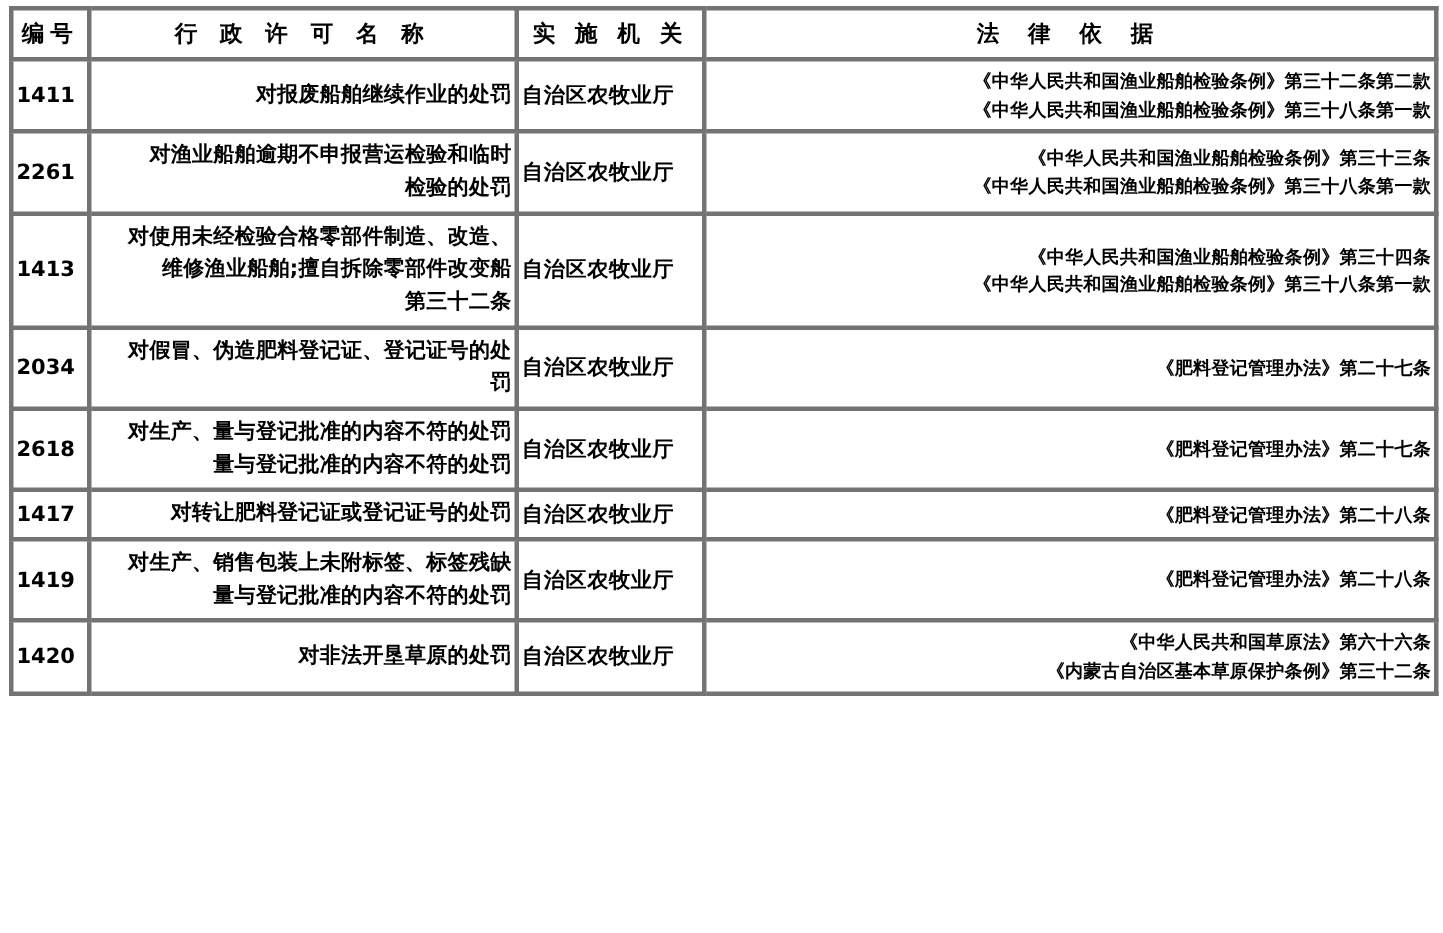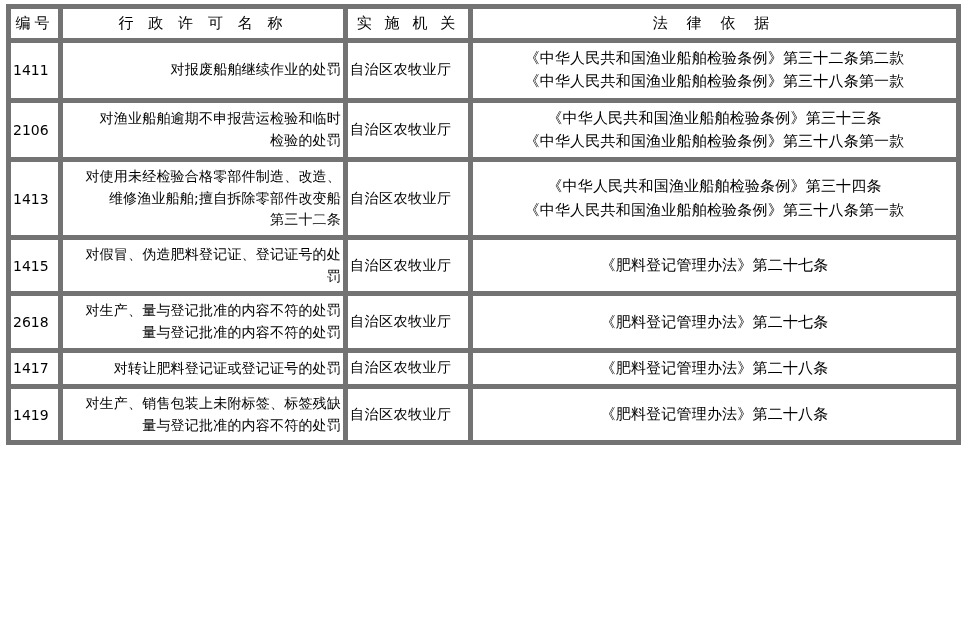--- a/index.html
+++ b/index.html
@@ -21,24 +21,24 @@
     height: 622px;
     padding: 4px 6px 0 6px;
   }
   table.permit-table {
     border-collapse: collapse;
     table-layout: fixed;
     width: 950px;
     margin: 0;
   }
   table.permit-table td, table.permit-table th {
-    border: 5px solid #737373;
+    border: 3px solid #737373;
     vertical-align: middle;
     padding: 4px 2px;
-    font-weight: normal;
+    font-weight: bold;
   }
   
   col.c-id      { width: 52px; }
   col.c-name    { width: 285px; }
   col.c-org     { width: 125px; }
   col.c-basis   { width: 488px; }
 
   thead td {
     height: 34px;
     text-align: center;
@@ -61,23 +61,23 @@
     text-align: right;
     letter-spacing: 0.2px;
   }
   td.cell-org {
     text-align: left;
     font-size: 14px;
     letter-spacing: 0.5px;
     white-space: nowrap;
   }
   td.cell-basis {
-    font-size: 15px;
+    font-size: 12px;
     line-height: 1.55;
-    text-align: center;
+    text-align: right;
     letter-spacing: 0.2px;
   }
   .basis-line { display: block; white-space: nowrap; }
   .name-line { display: block; }
 </style>
 </head>
 <body>
 
 <div class="sheet">
   <table class="permit-table">
@@ -101,21 +101,21 @@
           <td class="cell-name">
             <span class="name-line">对报废船舶继续作业的处罚</span>
           </td>
           <td class="cell-org">自治区农牧业厅</td>
           <td class="cell-basis">
             <span class="basis-line">《中华人民共和国渔业船舶检验条例》第三十二条第二款</span>
             <span class="basis-line">《中华人民共和国渔业船舶检验条例》第三十八条第一款</span>
           </td>
         </tr>
         <tr>
-          <td class="cell-id">2106</td>
+          <td class="cell-id">2261</td>
           <td class="cell-name">
             <span class="name-line">对渔业船舶逾期不申报营运检验和临时</span>
             <span class="name-line">检验的处罚</span>
           </td>
           <td class="cell-org">自治区农牧业厅</td>
           <td class="cell-basis">
             <span class="basis-line">《中华人民共和国渔业船舶检验条例》第三十三条</span>
             <span class="basis-line">《中华人民共和国渔业船舶检验条例》第三十八条第一款</span>
           </td>
         </tr>
@@ -126,21 +126,21 @@
             <span class="name-line">维修渔业船舶;擅自拆除零部件改变船</span>
             <span class="name-line">第三十二条</span>
           </td>
           <td class="cell-org">自治区农牧业厅</td>
           <td class="cell-basis">
             <span class="basis-line">《中华人民共和国渔业船舶检验条例》第三十四条</span>
             <span class="basis-line">《中华人民共和国渔业船舶检验条例》第三十八条第一款</span>
           </td>
         </tr>
         <tr>
-          <td class="cell-id">1415</td>
+          <td class="cell-id">2034</td>
           <td class="cell-name">
             <span class="name-line">对假冒、伪造肥料登记证、登记证号的处</span>
             <span class="name-line">罚</span>
           </td>
           <td class="cell-org">自治区农牧业厅</td>
           <td class="cell-basis">
             <span class="basis-line">《肥料登记管理办法》第二十七条</span>
           </td>
         </tr>
         <tr>
@@ -168,15 +168,26 @@
           <td class="cell-id">1419</td>
           <td class="cell-name">
             <span class="name-line">对生产、销售包装上未附标签、标签残缺</span>
             <span class="name-line">量与登记批准的内容不符的处罚</span>
           </td>
           <td class="cell-org">自治区农牧业厅</td>
           <td class="cell-basis">
             <span class="basis-line">《肥料登记管理办法》第二十八条</span>
           </td>
         </tr>
+        <tr>
+          <td class="cell-id">1420</td>
+          <td class="cell-name">
+            <span class="name-line">对非法开垦草原的处罚</span>
+          </td>
+          <td class="cell-org">自治区农牧业厅</td>
+          <td class="cell-basis">
+            <span class="basis-line">《中华人民共和国草原法》第六十六条</span>
+            <span class="basis-line">《内蒙古自治区基本草原保护条例》第三十二条</span>
+          </td>
+        </tr>
       </tbody>
   </table>
 </div>
 
 </body></html>

